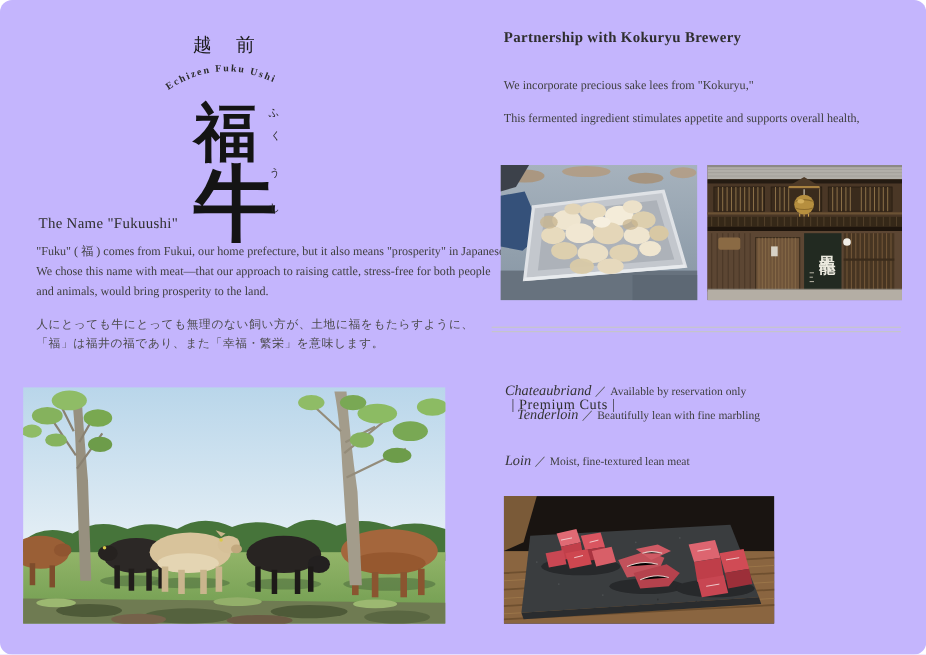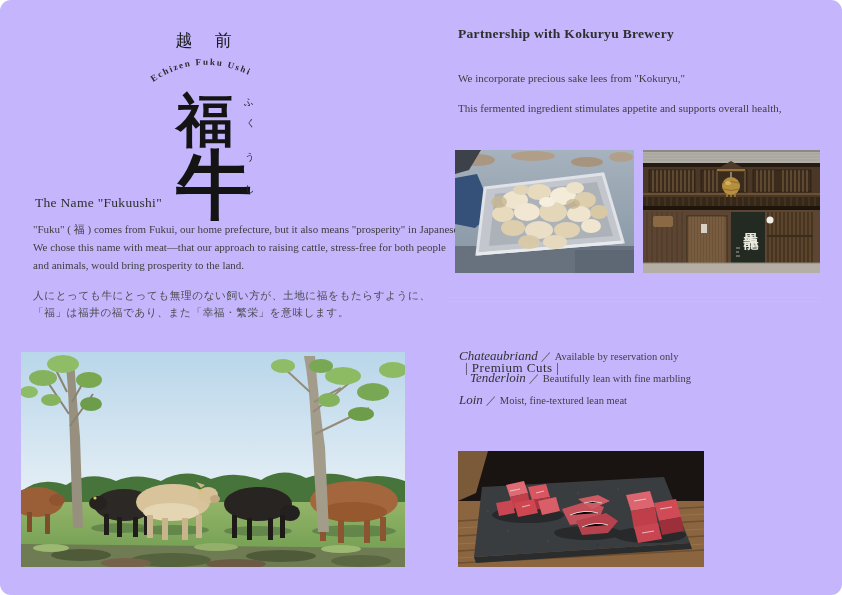--- a/index.html
+++ b/index.html
@@ -267,21 +267,21 @@
   <div class="abs divider" style="left:447px;top:297px;width:372px;"></div>
 
   <div class="abs premium-heading" style="left:465px;top:324px;">| Premium Cuts |</div>
 
   <div class="abs cut-row" style="left:459px;top:346px;">
     <span class="cut-name">Chateaubriand</span><span class="cut-slash">／</span><span class="cut-desc">Available by reservation only</span>
   </div>
   <div class="abs cut-row" style="left:470px;top:368px;">
     <span class="cut-name">Tenderloin</span><span class="cut-slash">／</span><span class="cut-desc">Beautifully lean with fine marbling</span>
   </div>
-  <div class="abs cut-row" style="left:459px;top:390px;">
+  <div class="abs cut-row" style="left:459px;top:410px;">
     <span class="cut-name">Loin</span><span class="cut-slash">／</span><span class="cut-desc">Moist, fine-textured lean meat</span>
   </div>
 
   <svg class="abs" style="left:458px;top:451px;" width="246" height="116" viewBox="0 0 246 116">
     <rect x="0" y="0" width="246" height="116" fill="#191411"></rect>
     <g>
       <rect x="0" y="50" width="246" height="66" fill="#8a6540"></rect>
       <polygon points="0,0 30,0 18,42 0,50" fill="#7a5a38"></polygon>
       <path d="M0,70 L246,56 M0,85 L246,70 M0,100 L246,85 M0,112 L246,99" stroke="#6e4f2f" stroke-width="1.6"></path>
       <path d="M0,77 L246,63 M0,93 L246,78 M0,107 L246,93" stroke="#a07a4c" stroke-width="0.7"></path>

